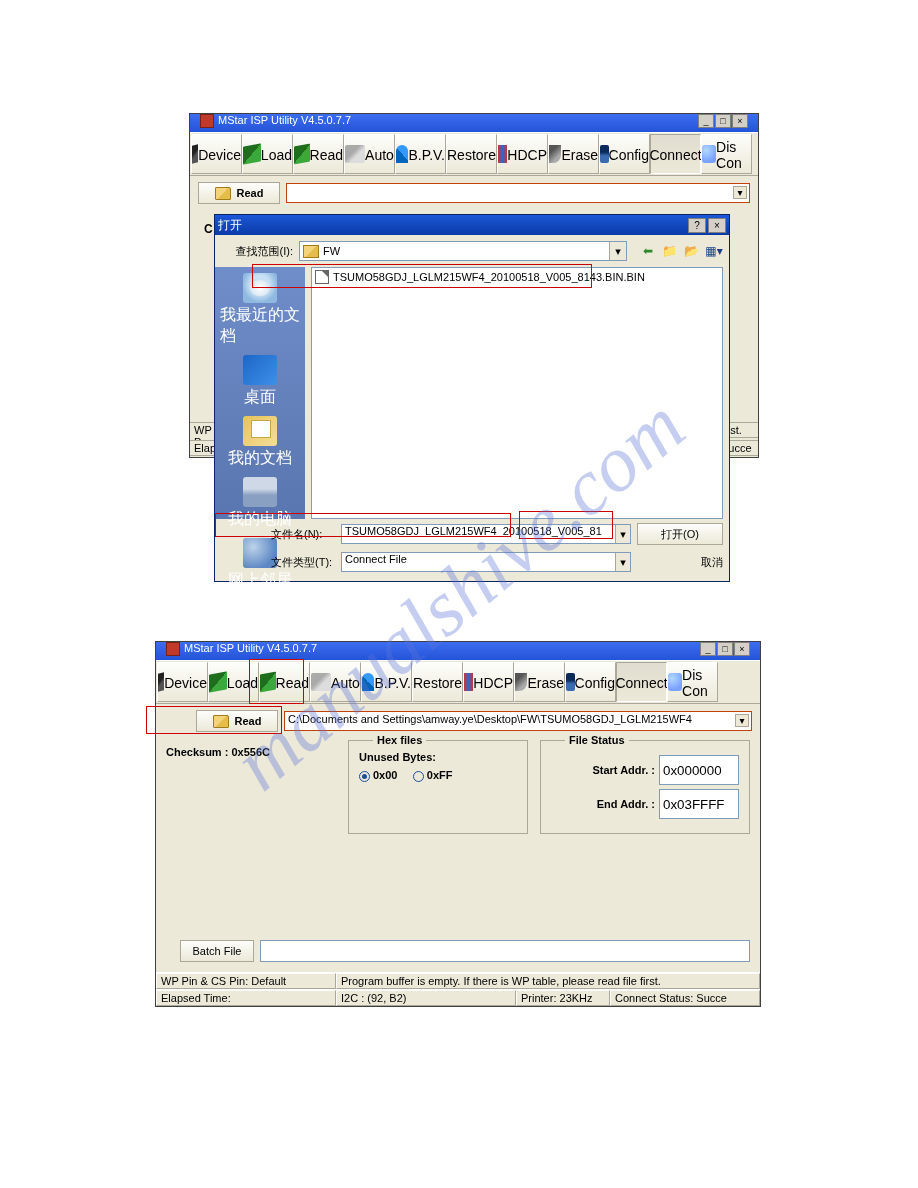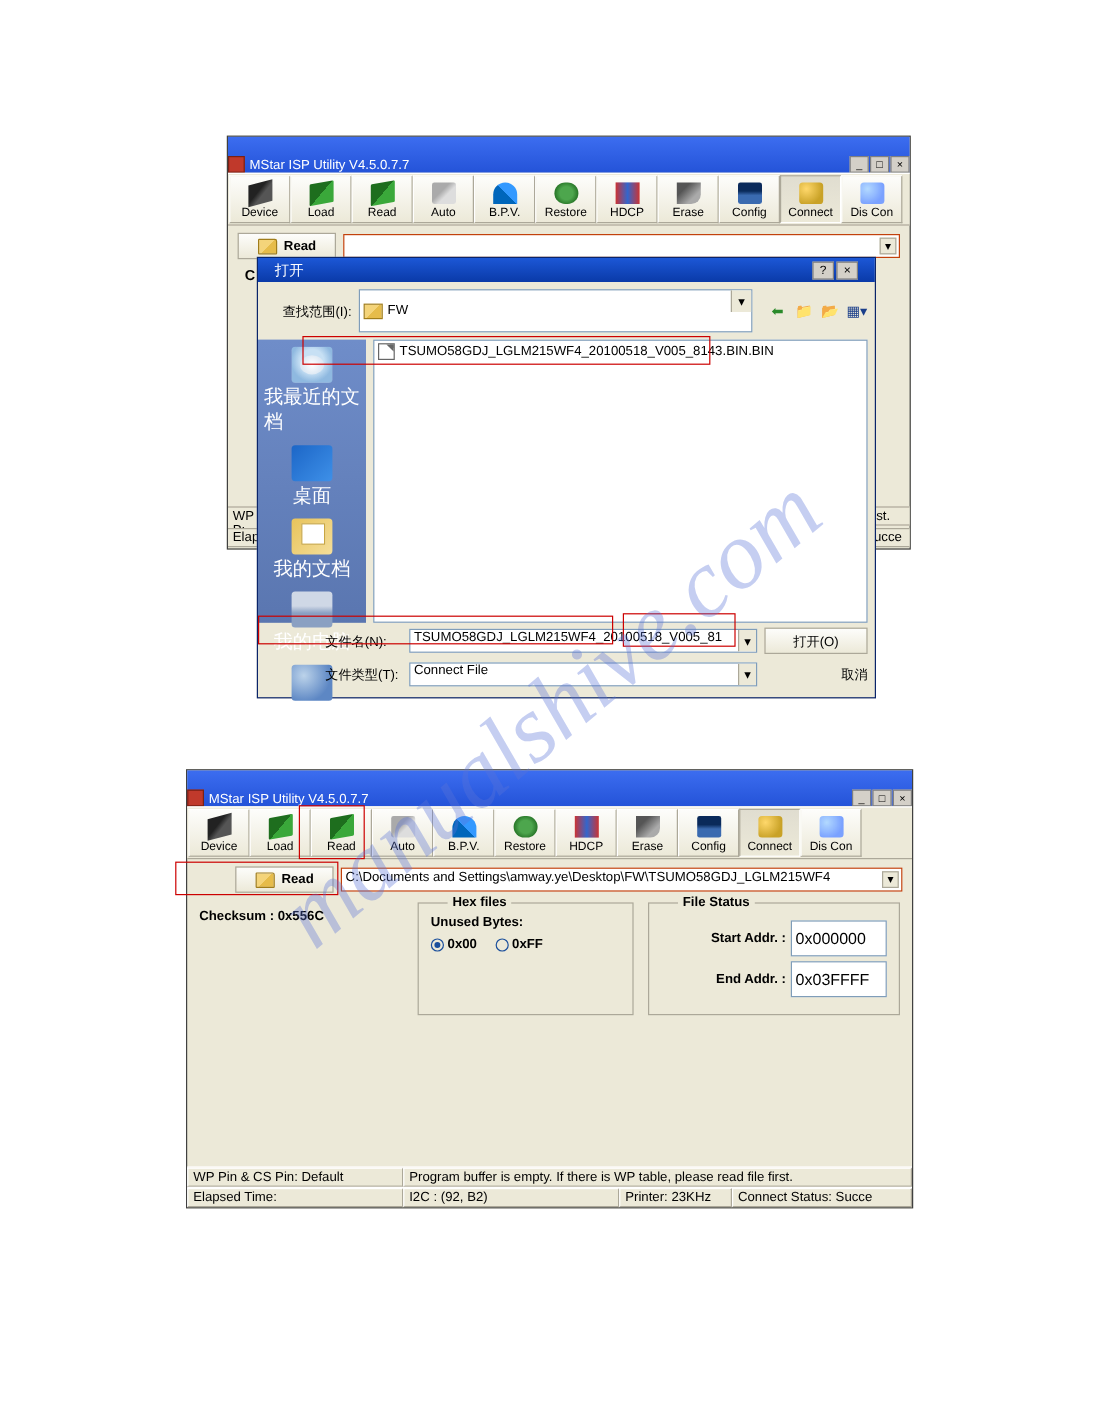--- a/index.html
+++ b/index.html
@@ -2,28 +2,28 @@
 <html><head>
 <meta charset="utf-8">
 <style>
   :root { --win-border:#404040; --face:#ece9d8; --bar-start:#3c6df0; --bar-end:#2e59c0; --sunken:#fff; --frame:#919b9c; }
   * { box-sizing:border-box; }
   body { margin:0; background:#fff; width:918px; height:1188px; font-family:Tahoma,Arial,sans-serif; font-size:11px; position:relative; }
 
   .watermark { position:absolute; left:50%; top:50%; transform:translate(-50%,-50%) rotate(-40deg); font-size:80px; font-style:italic; color:#5b74d8; opacity:.35; pointer-events:none; z-index:40; white-space:nowrap; font-family:Georgia,serif; }
 
   .window { position:absolute; border:1px solid #404040; background:var(--face); display:flex; flex-direction:column; }
-  .titlebar { height:30px; background:linear-gradient(to bottom,#3c6df0,#2453d8); color:#fff; display:flex; align-items:flex-end; padding:0 0; font-size:11px; }
+  .titlebar { height:18px; background:linear-gradient(to bottom,#3c6df0,#2453d8); color:#fff; display:flex; align-items:flex-start; padding:0 10px; font-size:11px; }
   .titlebar .appicon { width:14px; height:14px; background:#c0392b; margin-right:4px; border:1px solid #7a2014; }
   .titlebar .title { flex:1; }
   .titlebar .winbtns { display:flex; gap:1px; }
   .titlebar .winbtn { width:16px; height:14px; background:#d4d0c8; border:1px solid #808080; display:flex; align-items:center; justify-content:center; font-family:Arial; font-size:9px; color:#000; cursor:default; line-height:1; }
 
   .toolbar { display:flex; background:var(--face); border-top:1px solid #fff; border-bottom:1px solid #aca899; padding:1px; }
-  .tbtn { width:51px; height:40px; border:1px solid #fff; border-right-color:#aca899; border-bottom-color:#aca899; display:flex; flex-direction:column; align-items:center; justify-content:center; font-size:10px; padding-top:2px; background:linear-gradient(to bottom,#fdfdfb,#ece9d8); }
+  .tbtn { width:51px; height:40px; border:1px solid #fff; border-right-color:#aca899; border-bottom-color:#aca899; display:flex; flex-direction:row; align-items:center; justify-content:center; font-size:14px; padding-top:2px; background:linear-gradient(to bottom,#fdfdfb,#ece9d8); }
   .tbtn.pressed { border-color:#aca899; border-right-color:#fff; border-bottom-color:#fff; background:linear-gradient(to bottom,#e0ddd0,#ece9d8); }
   .tbtn .ticon { width:20px; height:18px; margin-bottom:2px; }
   .ico-chip { background:linear-gradient(135deg,#222 40%,#555 60%); transform:skewY(-15deg); }
   .ico-book { background:linear-gradient(135deg,#1e6e1e 50%,#3aa83a 50%); transform:skewY(-10deg); border-radius:1px; }
   .ico-auto { background:linear-gradient(135deg,#aaa 40%,#ddd 60%); border-radius:2px; }
   .ico-bpv { background:linear-gradient(45deg,#06b 50%,#39f 50%); border-radius:10px 10px 0 0; }
   .ico-restore { background:radial-gradient(circle,#4da64d 40%,#2b7a2b 70%); border-radius:10px; }
   .ico-hdcp { background:linear-gradient(to right,#c33,#36c 50%,#c33); }
   .ico-erase { background:linear-gradient(135deg,#555 30%,#aaa 70%); border-radius:0 0 8px 0; }
   .ico-config { background:linear-gradient(to bottom,#0a2a5a 40%,#3a6ab0 60%); border-radius:2px; }
@@ -42,26 +42,26 @@
 
   
   .clipped { overflow:visible; }
   .lbl-c { position:absolute; left:14px; top:108px; font-size:12px; font-weight:bold; }
   .lblwp { position:absolute; left:0; top:308px; font-size:11px; padding:1px 4px; border:1px solid #aca899; border-left:none; background:var(--face); width:36px; overflow:hidden; }
   .lblel { position:absolute; left:0; top:326px; font-size:11px; padding:1px 4px; border:1px solid #aca899; border-left:none; background:var(--face); width:36px; overflow:hidden; }
   .lblfirst { position:absolute; right:0; top:308px; font-size:11px; padding:1px 4px; border:1px solid #aca899; border-right:none; background:var(--face); width:42px; }
   .lblsucc { position:absolute; right:0; top:326px; font-size:11px; padding:1px 4px; border:1px solid #aca899; border-right:none; background:var(--face); width:42px; }
 
   .dialog { position:absolute; left:24px; top:100px; width:516px; height:368px; border:1px solid #0a246a; background:var(--face); display:flex; flex-direction:column; z-index:20; }
-  .dlg-tb { height:20px; background:linear-gradient(to bottom,#1c57d6,#0a3aa8); color:#fff; display:flex; align-items:center; padding:0 14px; font-size:12px; }
+  .dlg-tb { height:20px; background:linear-gradient(to bottom,#1c57d6,#0a3aa8); color:#fff; display:flex; align-items:center; padding:0 3px; font-size:12px; }
   .dlg-tb .ttl { flex:1; }
   .dlg-tb .hbtn { width:18px; height:15px; background:#d4d0c8; border:1px solid #808080; color:#000; font-size:10px; display:flex; align-items:center; justify-content:center; margin-left:2px; }
   .dlg-row { display:flex; align-items:center; padding:6px; gap:6px; }
   .dlg-lbl { width:72px; text-align:right; }
-  .dlg-sel { flex:1; height:36px; background:#fff; border:1px solid #7f9db9; display:flex; align-items:center; padding:0 16px 0 3px; position:relative; }
+  .dlg-sel { flex:1; height:20px; background:#fff; border:1px solid #7f9db9; display:flex; align-items:center; padding:0 16px 0 3px; position:relative; }
   .dlg-sel .fold { width:16px; height:13px; background:linear-gradient(135deg,#f4d47a 50%,#e6bc4a 50%); border:1px solid #a07d1a; margin-right:4px; }
   .dlg-sel::after { content:"▾"; position:absolute; right:0; top:0; width:16px; height:18px; display:flex; align-items:center; justify-content:center; background:#ece9d8; border-left:1px solid #aca899; }
   .navicons { display:flex; gap:4px; margin-left:6px; }
   .navicons span { width:18px; height:18px; border:1px solid transparent; display:flex; align-items:center; justify-content:center; font-size:12px; color:#1a3e8a; }
   .dlg-main { flex:1; display:flex; min-height:0; }
   .places { width:90px; background:#7b95c6; background:linear-gradient(to bottom,#6f8dc9,#5a76b0); display:flex; flex-direction:column; align-items:center; padding-top:6px; }
   .place { width:80px; display:flex; flex-direction:column; align-items:center; color:#fff; font-size:16px; margin-bottom:8px; }
   .place .pic { width:34px; height:30px; border-radius:3px; margin-bottom:2px; }
   .p-recent { background:radial-gradient(circle at 50% 40%,#c7e0f4 40%,#8fb9e0 70%),linear-gradient(#fff,#fff); position:relative; }
   .p-recent::after { content:""; position:absolute; inset:7px; border-radius:50%; background:radial-gradient(circle,#fff,#cde); }
@@ -319,20 +319,26 @@
         <b>Start Addr. :</b>
         <input class="txtin" value="0x000000" style="">
       </div>
       <div class="row-form">
         <b>End Addr. :</b>
         <input class="txtin" value="0x03FFFF" style="">
       </div>
     </div>
   </div>
 
+  <div style="padding:6px 10px 10px 24px; display:flex; gap:6px; align-items:center;">
+    <div class="dlgbtn" style="width:74px;">
+        <span>Batch File</span>
+      </div>
+    <div style="flex:1; height:22px; background:#fff; border:1px solid #7f9db9;"></div>
+  </div>
 
   <div class="status" style="grid-template-columns:180px 1fr;">
     <div>WP Pin &amp; CS Pin: Default</div>
     <div>Program buffer is empty. If there is WP table, please read file first.</div>
   </div>
   <div class="status row2">
     <div>Elapsed Time:</div>
     <div>I2C : (92, B2)</div>
     <div>Printer: 23KHz</div>
     <div>Connect Status: Succe</div>

